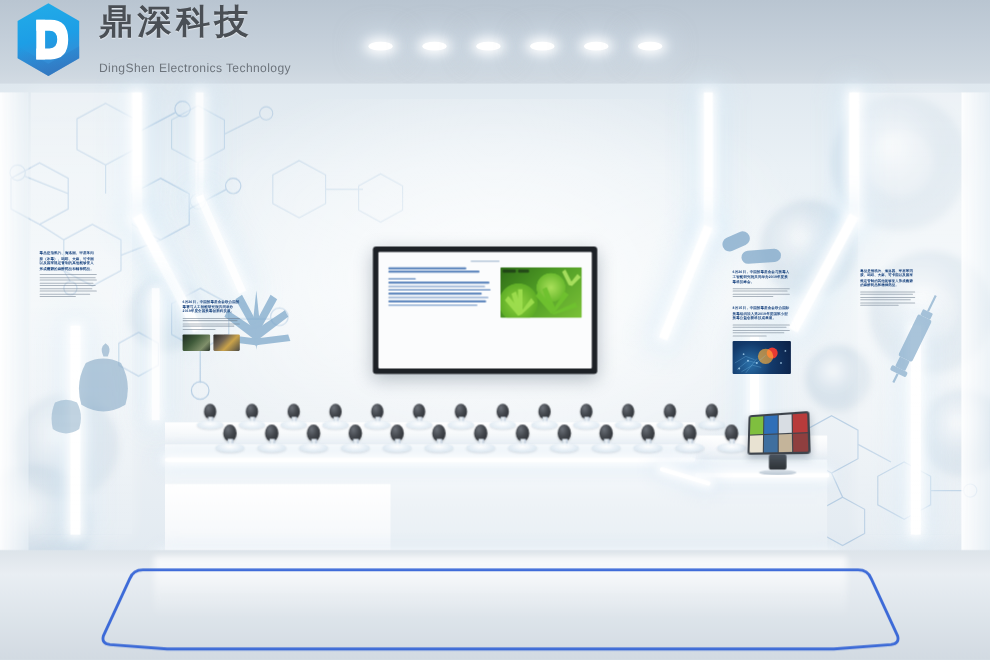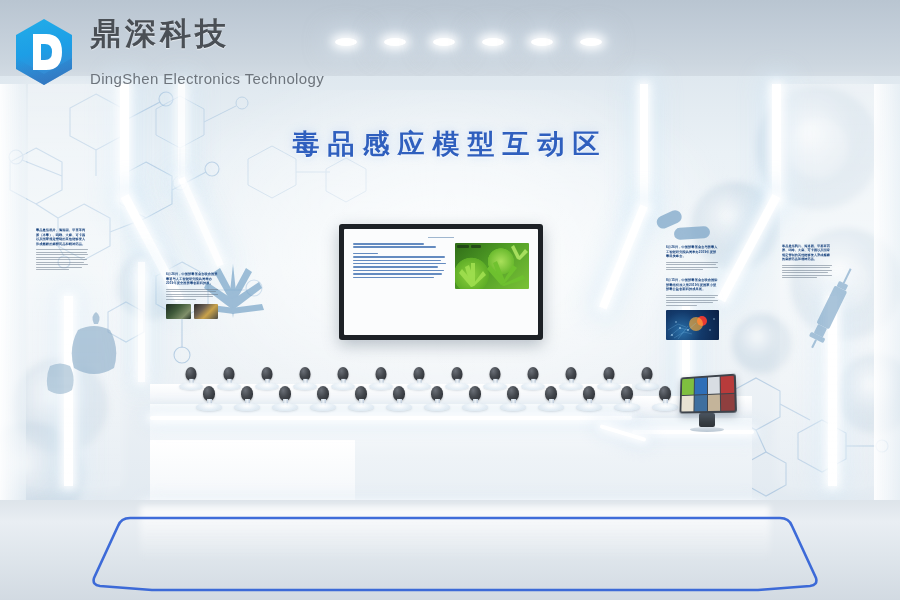--- a/index.html
+++ b/index.html
@@ -51,29 +51,29 @@
     position:absolute; width:9px; background:#ffffff;
     box-shadow:0 0 10px 3px rgba(255,255,255,.95), 0 0 26px 10px rgba(214,233,247,.65);
   }
   .wallpanel{
     position:absolute;
     background: linear-gradient(180deg, rgba(255,255,255,.72), rgba(255,255,255,.28));
     box-shadow: 0 0 16px rgba(255,255,255,.6);
   }
 
   
-  .logo-wrap{ position:absolute; left:8px; top:16px; display:flex; align-items:center; gap:10px; z-index:40;}
+  .logo-wrap{ position:absolute; left:8px; top:0; display:flex; align-items:center; gap:10px; z-index:40;}
   .hexlogo{ width:72px; height:72px; position:relative; }
   .logo-text-cn{
     font-family:"DejaVu Sans","Liberation Sans",sans-serif;
     font-size:31px; font-weight:bold; color:#4a4f55; letter-spacing:4px; line-height:1.05;
     text-shadow:0 1px 1px rgba(255,255,255,.6);
   }
   .logo-text-en{
-    font-size:15px; color:#6d747c; letter-spacing:.35px; margin-top:20px;
+    font-size:11px; color:#6d747c; letter-spacing:.35px; margin-top:20px;
   }
 
   
   .maintitle{
     position:absolute; left:0; top:126px; width:900px; text-align:center; z-index:30;
     font-family:"DejaVu Sans","Liberation Sans",sans-serif;
     font-size:27px; font-weight:bold; color:#2f5fbe; letter-spacing:8px;
     text-shadow:0 1px 2px rgba(255,255,255,.85), 0 0 10px rgba(120,170,235,.35);
   }
 
@@ -669,15 +669,14 @@
         <path d="M25 18 h13 q16 0 16 18 t-16 18 h-13 v-10 h12 q7 0 7 -8 t-7 -8 h-12 z" fill="#ffffff"></path>
         <rect x="25" y="18" width="8" height="36" fill="#ffffff"></rect>
       </svg>
     </div>
     <div>
       <div class="logo-text-cn">鼎深科技</div>
       <div class="logo-text-en">DingShen Electronics Technology</div>
     </div>
   </div>
 
-  <div class="maintitle">毒品感应模型互动区</div>
 
 </div>
 
 </body></html>

